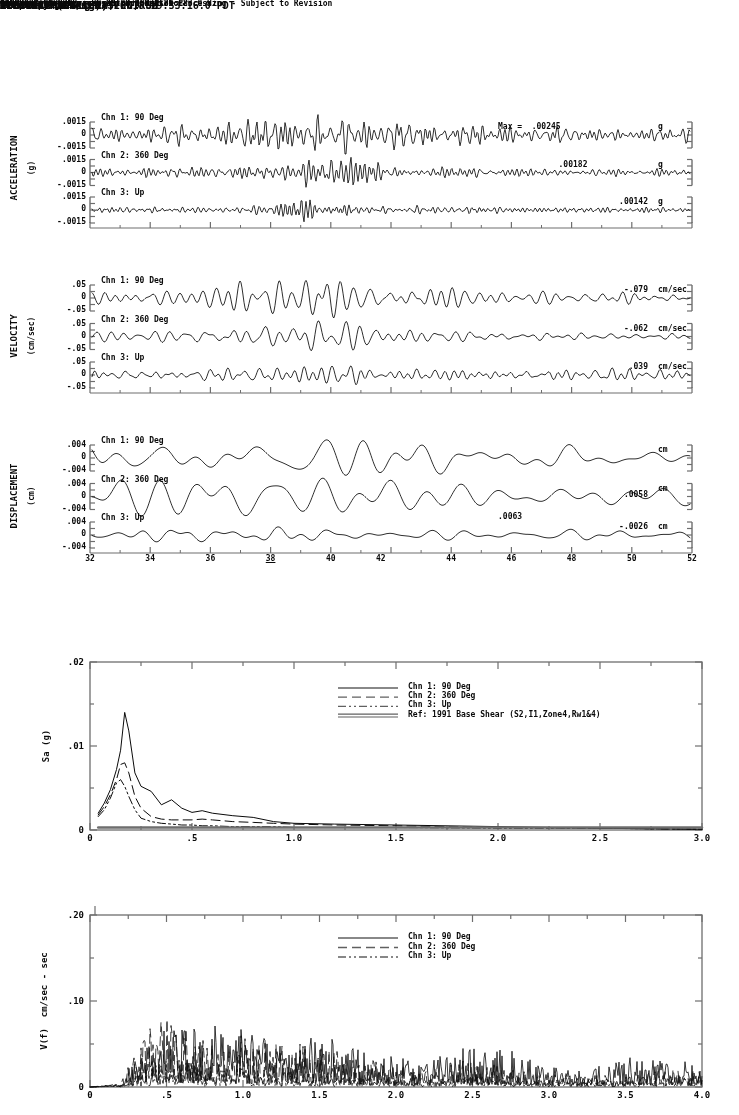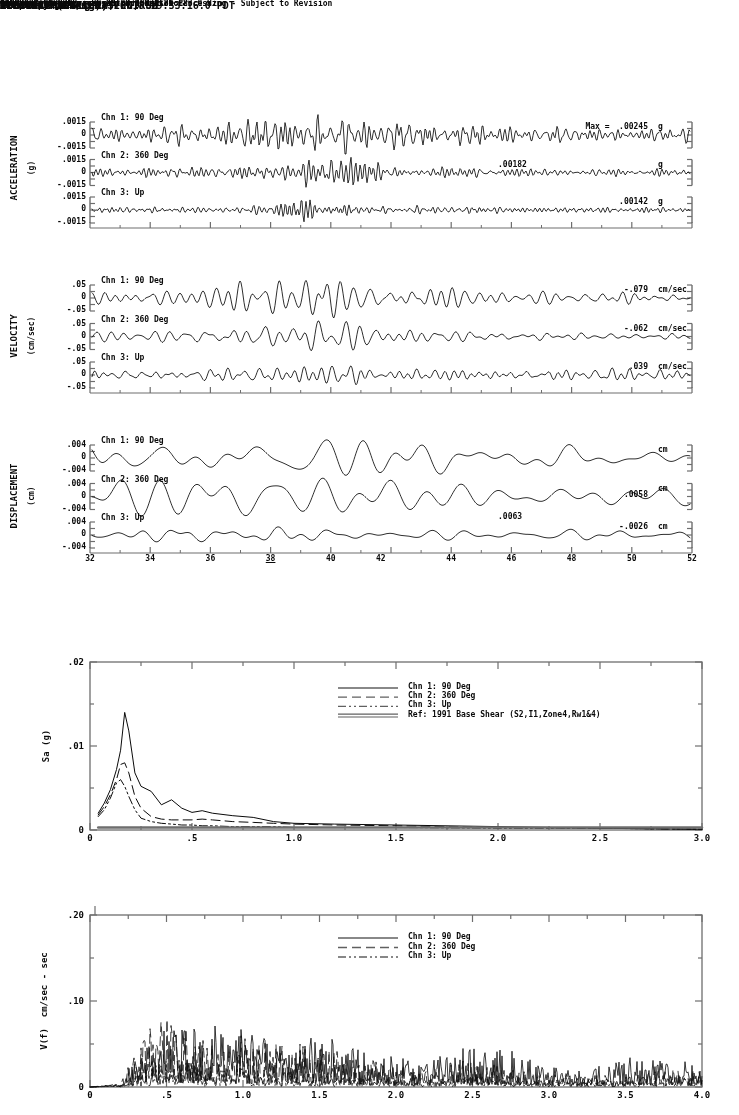--- a/index.html
+++ b/index.html
@@ -327,27 +327,27 @@
   <div class="lbl t8" style="left:93;top:899">fcLow</div>
   <div class="lbl t8" style="left:97;top:899">fcHi</div>
   <div class="vlabel t9" style="left:44px;top:1001px">V(f)  cm/sec - sec</div>
   <div class="lbl t9 ctr" style="left:90;top:1102;width:612">Frequency (Hz)</div>
 
   <div id="labels">
       <div class="lbl t8" style="left: 101px; top: 114px;">Chn 1: 90 Deg</div>
       <div class="lbl t8" style="left: 46px; top: 118px; width: 40px; text-align: right;">.0015</div>
       <div class="lbl t8" style="left: 46px; top: 130px; width: 40px; text-align: right;">0</div>
       <div class="lbl t8" style="left: 46px; top: 143px; width: 40px; text-align: right;">-.0015</div>
-      <div class="lbl t8" style="left: 498px; top: 123px; width: 150px; text-align: right;">Max =  .00245</div>
+      <div class="lbl t8" style="left: 498px; top: 123px; width: 150px; ">Max =  .00245</div>
       <div class="lbl t8" style="left: 658px; top: 123px;">g</div>
       <div class="lbl t8" style="left: 101px; top: 151.5px;">Chn 2: 360 Deg</div>
       <div class="lbl t8" style="left: 46px; top: 155.5px; width: 40px; text-align: right;">.0015</div>
       <div class="lbl t8" style="left: 46px; top: 167.5px; width: 40px; text-align: right;">0</div>
       <div class="lbl t8" style="left: 46px; top: 180.5px; width: 40px; text-align: right;">-.0015</div>
-      <div class="lbl t8" style="left: 498px; top: 160.5px; width: 150px; text-align: left;">.00182</div>
+      <div class="lbl t8" style="left: 498px; top: 160.5px; width: 150px; text-align: center;">.00182</div>
       <div class="lbl t8" style="left: 658px; top: 160.5px;">g</div>
       <div class="lbl t8" style="left: 101px; top: 189px;">Chn 3: Up</div>
       <div class="lbl t8" style="left: 46px; top: 193px; width: 40px; text-align: right;">.0015</div>
       <div class="lbl t8" style="left: 46px; top: 205px; width: 40px; text-align: right;">0</div>
       <div class="lbl t8" style="left: 46px; top: 218px; width: 40px; text-align: right;">-.0015</div>
       <div class="lbl t8" style="left: 498px; top: 198px; width: 150px; text-align: right;">.00142</div>
       <div class="lbl t8" style="left: 658px; top: 198px;">g</div>
       <div class="lbl t8" style="left: 101px; top: 277px;">Chn 1: 90 Deg</div>
       <div class="lbl t8" style="left: 46px; top: 281px; width: 40px; text-align: right;">.05</div>
       <div class="lbl t8" style="left: 46px; top: 293px; width: 40px; text-align: right;">0</div>

